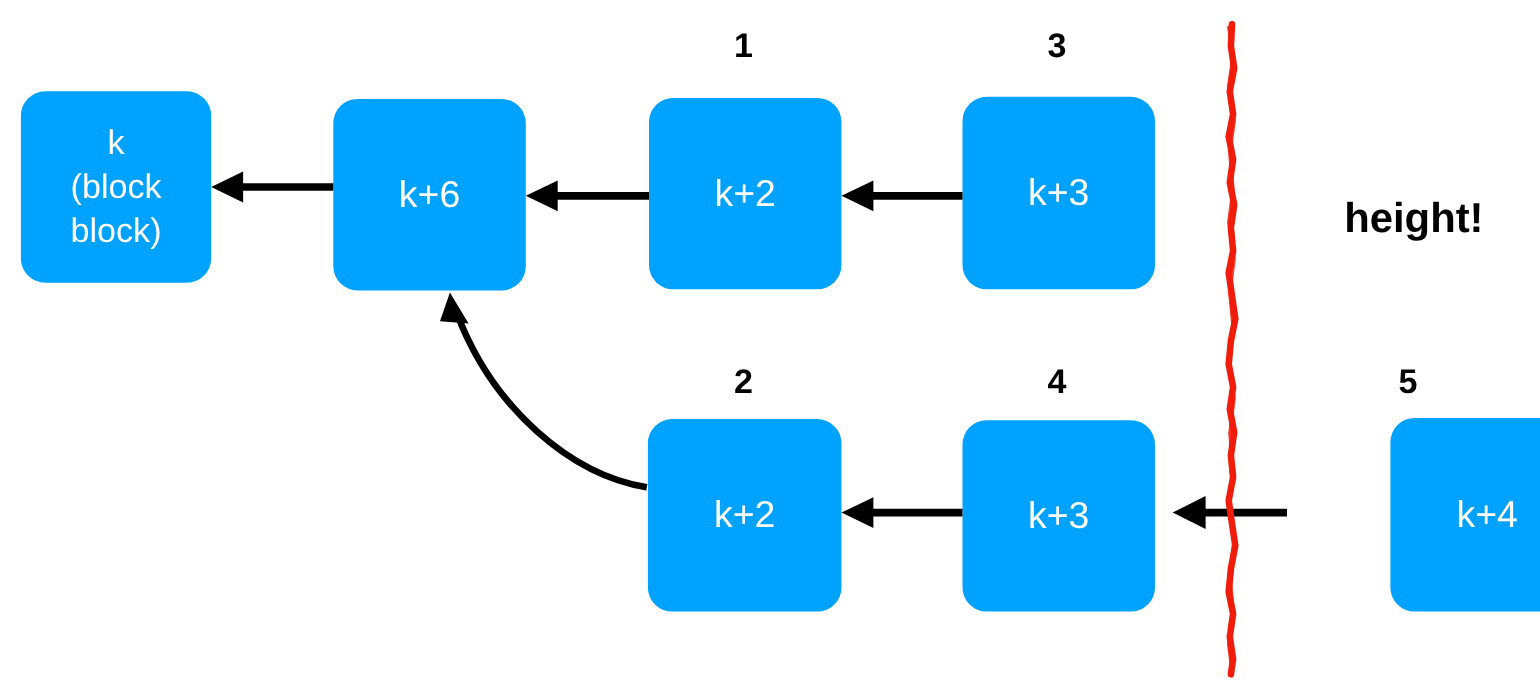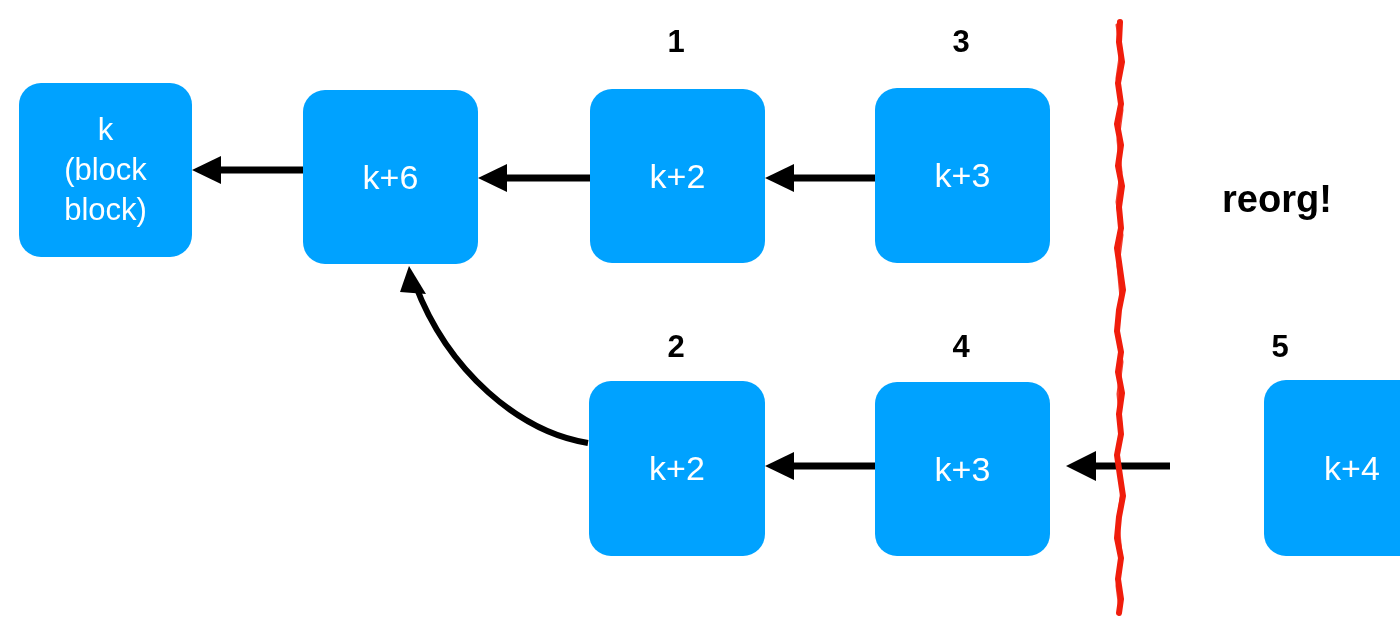--- a/index.html
+++ b/index.html
@@ -123,21 +123,21 @@
   <div class="block" style="left:1264px; top:380px; width:176px; height:176px;">
     <span>k+4</span>
   </div>
 
   <div class="seq-label" style="left:646px; top:24px;">1</div>
   <div class="seq-label" style="left:931px; top:24px;">3</div>
   <div class="seq-label" style="left:646px; top:329px;">2</div>
   <div class="seq-label" style="left:931px; top:329px;">4</div>
   <div class="seq-label" style="left:1250px; top:329px;">5</div>
 
-  <div class="reorg-label" style="left:1222px; top:178px;">reorg!</div>
+  <div class="reorg-label" style="left:1222px; top:178px;">height!</div>
 
   <svg class="overlay" viewBox="0 0 1400 631">
 
     <g>
       <line class="arrow-line" x1="303" y1="170" x2="212" y2="170"></line>
       <polygon class="arrow-head" points="192,170 221,156 221,184"></polygon>
     </g>
 
     <g>
       <line class="arrow-line" x1="590" y1="178" x2="498" y2="178"></line>

